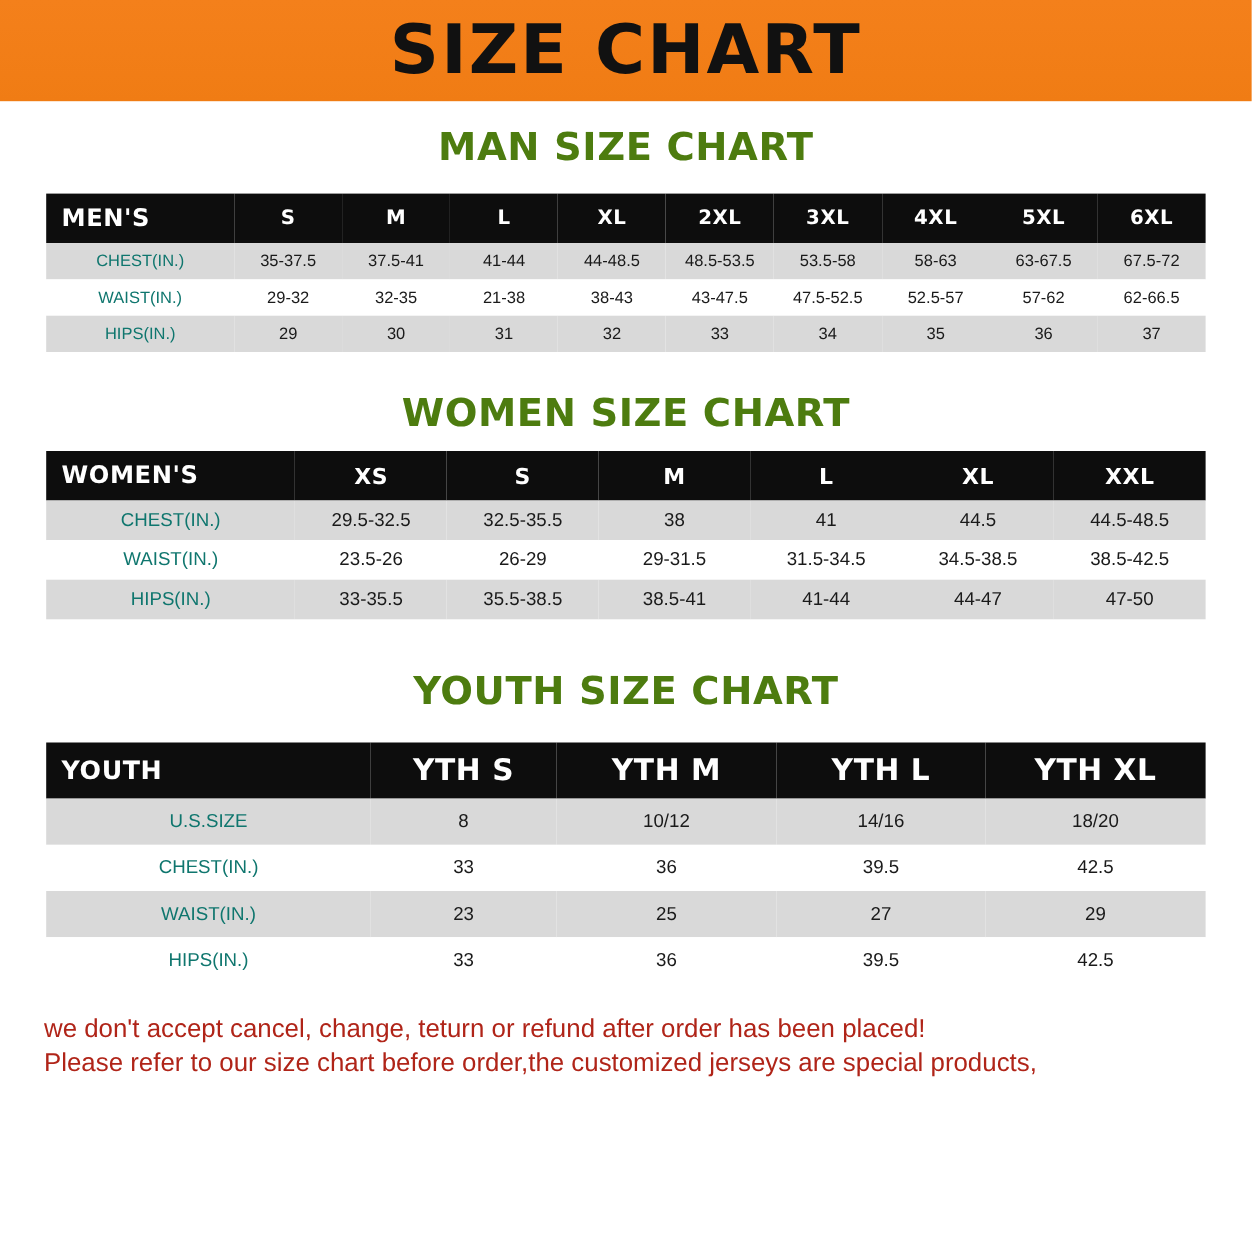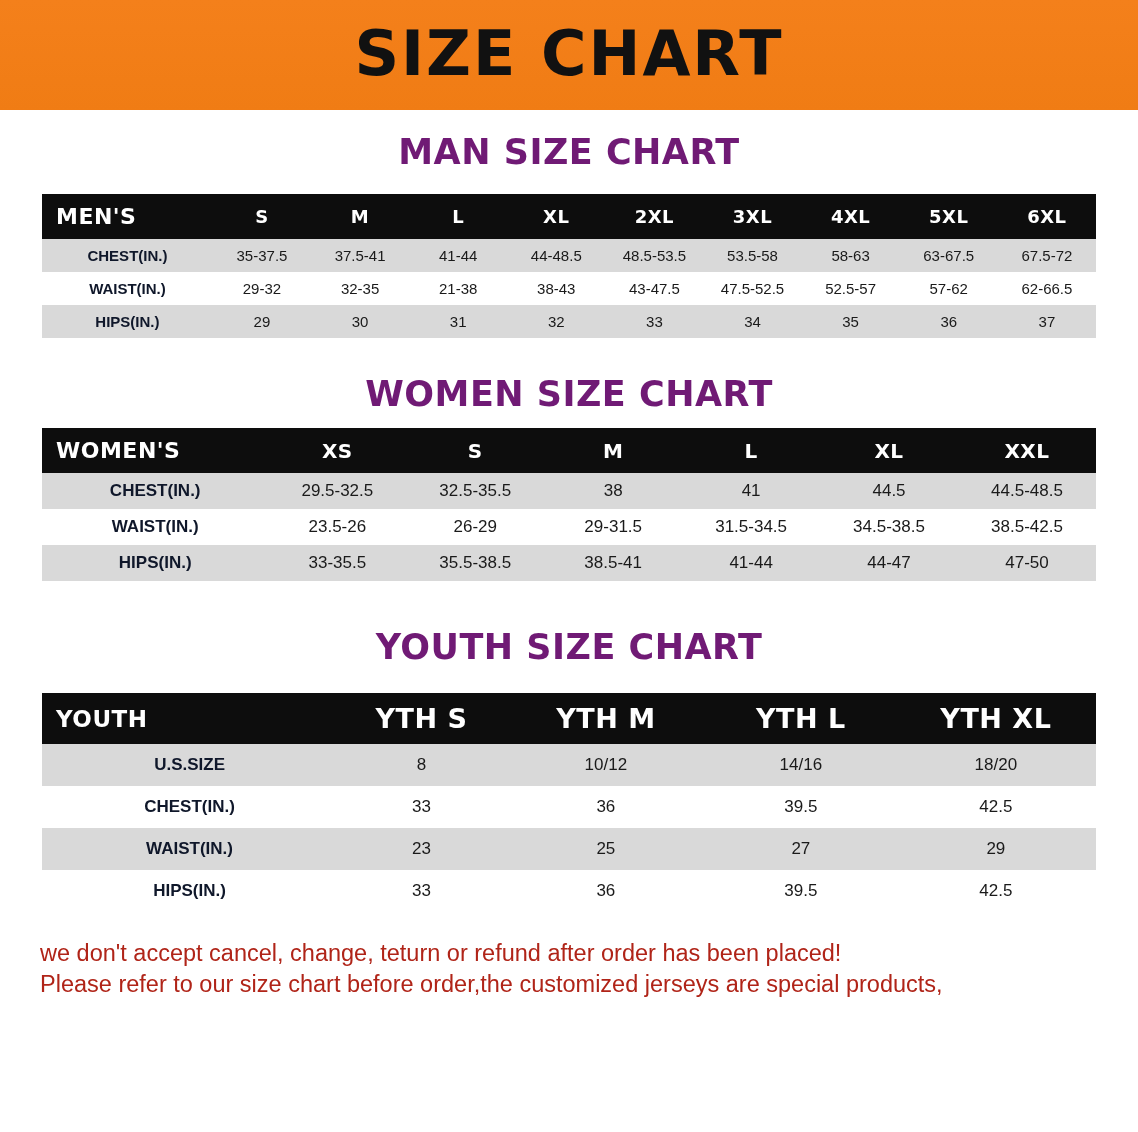--- a/index.html
+++ b/index.html
@@ -15,21 +15,21 @@
   }
   .page {
     position: relative;
     width: 1138px;
     height: 1132px;
     background: #ffffff;
   }
 
   
   .banner {
-    height: 110px;
+    height: 92px;
     background: #f57f17;
     background: linear-gradient(180deg, #f4801b 0%, #f07c14 100%);
     display: flex;
     align-items: center;
     justify-content: center;
   }
   .banner-title {
     font-family: "DejaVu Sans", sans-serif;
     font-weight: bold;
     font-size: 62px;
@@ -38,21 +38,21 @@
     line-height: 1;
     margin-top: -2px;
   }
 
   
   .section-title {
     text-align: center;
     font-family: "DejaVu Sans", sans-serif;
     font-weight: bold;
     font-size: 35px;
-    color: #701a75;
+    color: #4d7c0f;
     letter-spacing: 0.5px;
   }
   .t-man   { margin-top: 22px; margin-bottom: 22px; }
   .t-women { margin-top: 36px; margin-bottom: 14px; }
   .t-youth { margin-top: 46px; margin-bottom: 26px; }
 
   
   .table-wrap {
     margin: 0 42px;
   }
@@ -79,22 +79,21 @@
   tbody td {
     text-align: center;
     font-size: 16px;
     color: #1a1a1a;
     padding: 8px 2px;
     font-family: "Liberation Sans", sans-serif;
   }
   tbody td.rowlabel {
     text-align: center;
     font-size: 16px;
-    color: #0f172a;
-    font-weight: bold;
+    color: #0f766e;
   }
   tbody tr.shade td { background: #d9d9d9; }
   tbody tr.plain td { background: #ffffff; }
 
   
   #men-table thead th { font-size: 18px; }
   #men-table tbody td { font-size: 15px; }
   #men-table thead th.rowhead { font-size: 22px; }
 
   #women-table thead th { font-size: 20px; }

